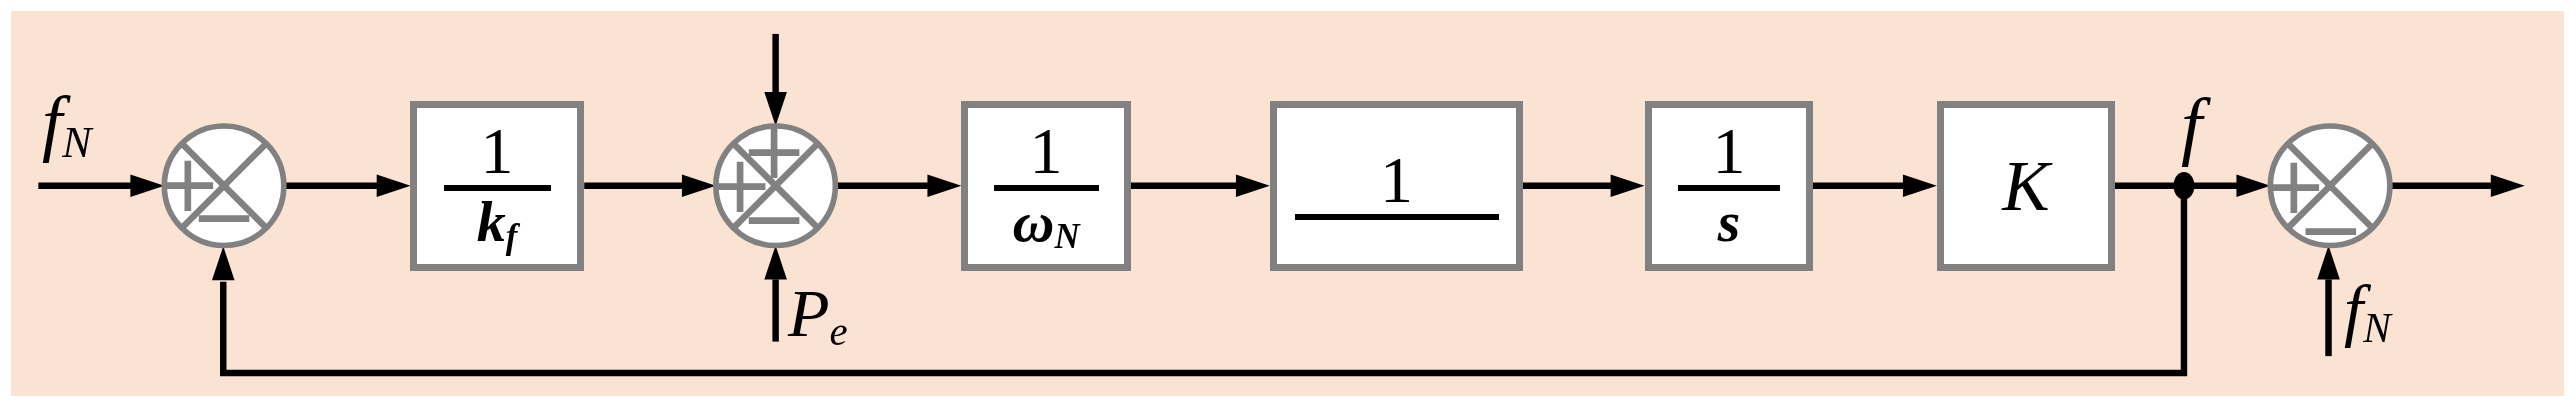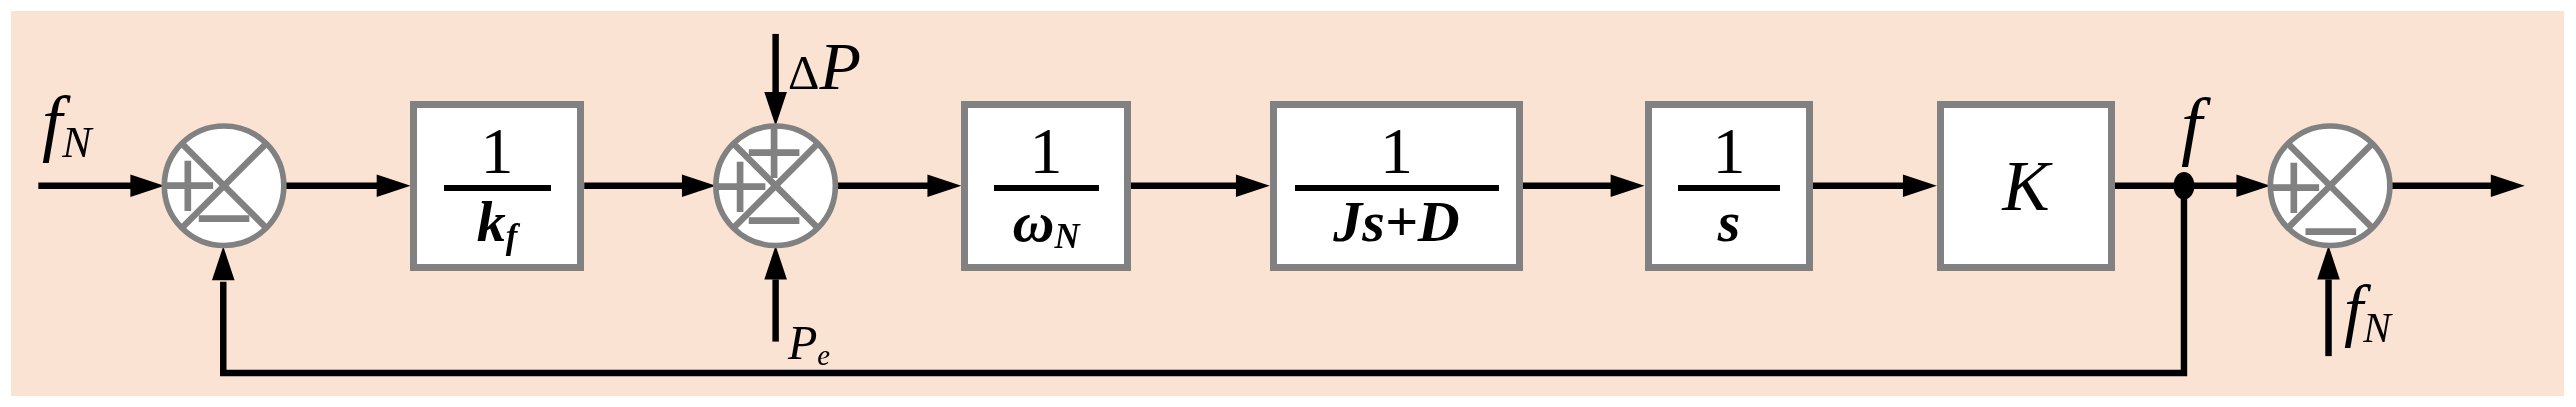--- a/index.html
+++ b/index.html
@@ -196,39 +196,37 @@
       <div class="num">1</div>
       <div class="bar" style="width:105px;"></div>
       <div class="den"><span>ω</span><sub>N</sub></div>
     </div>
   </div>
 
   <div class="block" style="left:1270px; width:253px;">
     <div class="frac">
       <div class="num">1</div>
       <div class="bar" style="width:204px;"></div>
-      <div class="den"><span>Js+D</span></div>
     </div>
   </div>
 
   <div class="block" style="left:1645px; width:168px;">
     <div class="frac">
       <div class="num">1</div>
       <div class="bar" style="width:102px;"></div>
       <div class="den"><span>s</span></div>
     </div>
   </div>
 
   <div class="block" style="left:1937px; width:178px;">
     <span class="gain">K</span>
   </div>
 
   <div class="lbl" style="left:42px; top:86px; font-size:73px;"><span>f</span><sub>N</sub></div>
 
-  <div class="lbl" style="left:788px; top:32px; font-size:68px;"><span class="delta">Δ</span><span>P</span></div>
-
-  <div class="lbl" style="left:788px; top:279px; font-size:48px;margin-top:40px;"><span>P</span><sub>e</sub></div>
+
+  <div class="lbl" style="left:788px; top:279px; font-size:68px;"><span>P</span><sub>e</sub></div>
 
   <div class="lbl" style="left:2181px; top:87px; font-size:76px;"><span>f</span></div>
 
   <div class="lbl" style="left:2344px; top:276px; font-size:69px;"><span>f</span><sub>N</sub></div>
 </div>
 
 
 </body></html>

